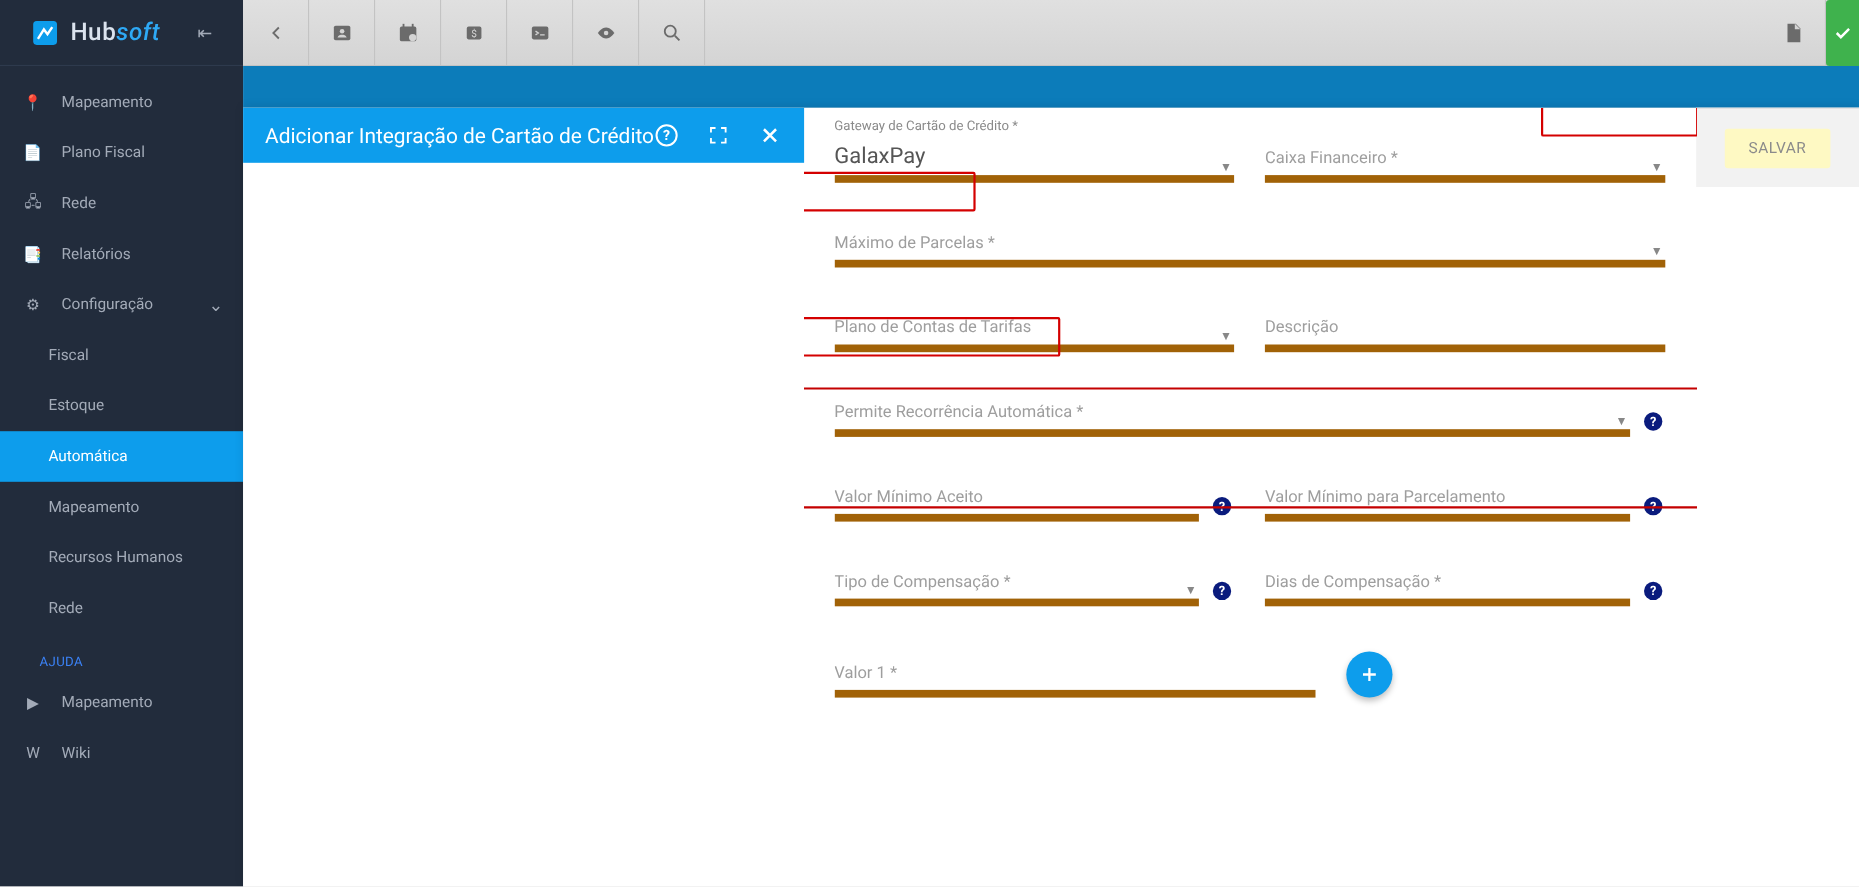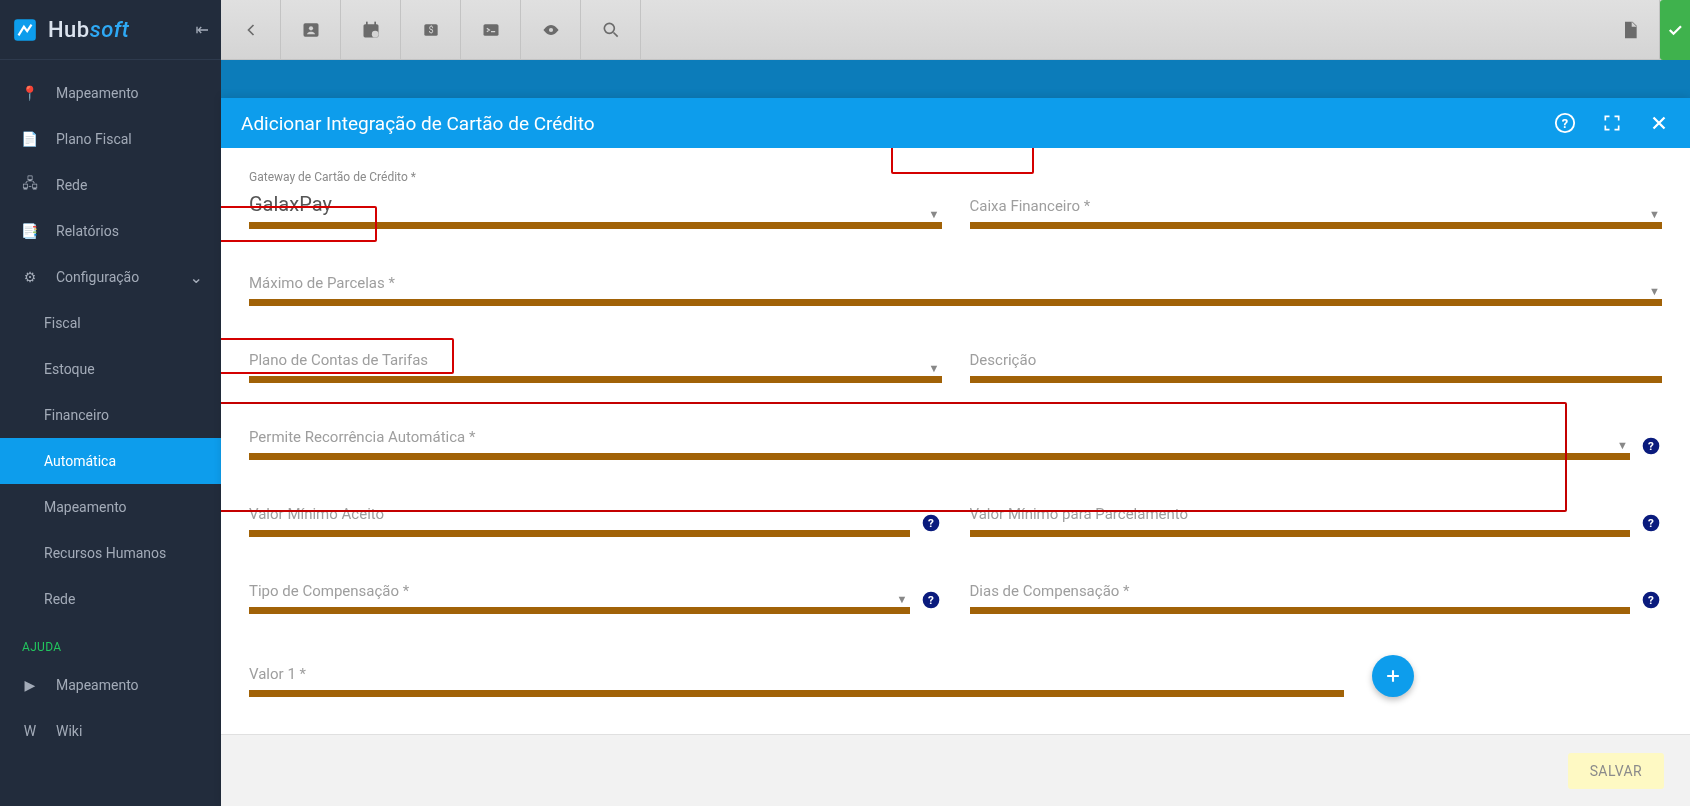--- a/index.html
+++ b/index.html
@@ -1,49 +1,49 @@
 <!DOCTYPE html>
 <html><head>
 <meta charset="utf-8">
 <style>
   *{box-sizing:border-box;margin:0;padding:0;font-family:Roboto,Arial,sans-serif}
   body{width:1690px;height:806px;overflow:hidden;background:#e5e5e5;color:#333}
   .app{display:flex;width:100%;height:100%}
   
   .sidebar{width:221px;min-width:221px;background:#222C3C;color:#A3ABB8;display:flex;flex-direction:column;font-size:14px}
-  .logo{height:60px;display:flex;align-items:center;padding:0 12px;border-bottom:1px solid #2e3a4d}
+  .logo{height:60px;display:flex;align-items:center;padding:0 28px;border-bottom:1px solid #2e3a4d}
   .logo svg{margin-right:10px}
   .logo .brand{font-size:22px;font-weight:500;letter-spacing:.5px}
   .logo .brand .hub{color:#dbe3ee}
   .logo .brand .soft{color:#2ea9f5;font-style:italic}
   .logo .col{margin-left:auto;color:#A3ABB8;font-size:16px}
   .nav{list-style:none;padding-top:10px}
   .nav li{display:flex;align-items:center;height:46px;padding:0 18px;cursor:pointer}
   .nav li.active{background:#0D9DEC;color:#fff}
   .nav li.sub{padding-left:44px;font-size:14px}
   .nav li .ico{width:24px;display:flex;justify-content:center;margin-right:14px;color:inherit}
   .nav li .label{flex:1}
   .nav li .chev{font-size:16px}
-  .nav .help-head{padding:18px 22px 8px;font-size:12px;color:#22c55e;letter-spacing:.3px}
+  .nav .help-head{padding:18px 36px 8px;font-size:12px;color:#3b82f6;letter-spacing:.3px}
   
   .main{flex:1;display:flex;flex-direction:column;position:relative}
   .topbar{height:60px;background:linear-gradient(#e0e0e0,#d4d4d4);display:flex;align-items:center;border-bottom:1px solid #c3c3c3}
   .tbbtn{width:60px;height:60px;display:flex;align-items:center;justify-content:center;border-right:1px solid #c3c3c3;color:#6b6b6b;cursor:pointer}
   .tbspacer{flex:1}
   .tbbtn.pdf{margin-left:auto}
   .tbbtn.green{background:#3fb24d;color:#fff;border-right:none;width:30px;border-top-left-radius:3px;border-bottom-left-radius:3px}
   
   .bluestrip{height:38px;background:#0c7cba}
   
-  .modal{position:absolute;top:98px;left:0;right:0;bottom:0;background:#fff;display:flex;flex-direction:column;box-shadow:0 -2px 8px rgba(0,0,0,.1)}
+  .modal{position:absolute;top:98px;left:0;right:0;bottom:0;background:#fff;display:flex;flex-direction:row;box-shadow:0 -2px 8px rgba(0,0,0,.1)}
   .modal-head{height:50px;background:#0D9DEC;color:#fff;display:flex;align-items:center;padding:0 20px}
   .modal-head .title{font-size:19px;font-weight:400}
   .modal-head .actions{margin-left:auto;display:flex;gap:26px;align-items:center}
   .modal-head .actions span{cursor:pointer;display:flex}
-  .modal-body{flex:1;padding:38px 28px 10px;overflow:auto}
+  .modal-body{flex:1;padding:25px 28px 10px;overflow:auto}
   .row{display:flex;gap:28px;margin-bottom:34px}
   .field{flex:1;position:relative;display:flex;align-items:flex-end}
   .fld-wrap{flex:1;position:relative}
   .fld-label{position:absolute;top:-16px;left:0;font-size:12px;color:#8a8a8a}
   .fld-input{width:100%;border:none;border-bottom:7px solid #a16207;padding:6px 24px 6px 0;font-size:20px;color:#555;background:transparent;outline:none}
   .fld-input::placeholder{color:#9e9e9e;font-size:15px}
   .fld-drop{position:absolute;right:2px;bottom:8px;font-size:11px;color:#888;pointer-events:none}
   .help-ico{width:22px;margin-left:10px;margin-bottom:4px;display:flex;align-items:center;justify-content:center}
   .help-ico svg{fill:#0a1b7d}
   
@@ -94,23 +94,20 @@
       <li>
           <span class="ico">⚙</span>
           <span class="label">Configuração</span>
           <span class="chev">⌄</span>
         </li>
       <li class="sub">
           <span class="label">Fiscal</span>
         </li>
       <li class="sub">
           <span class="label">Estoque</span>
-        </li>
-      <li class="sub">
-          <span class="label">Financeiro</span>
         </li>
       <li class="sub active">
           <span class="label">Automática</span>
         </li>
       <li class="sub">
           <span class="label">Mapeamento</span>
         </li>
       <li class="sub">
           <span class="label">Recursos Humanos</span>
         </li>

